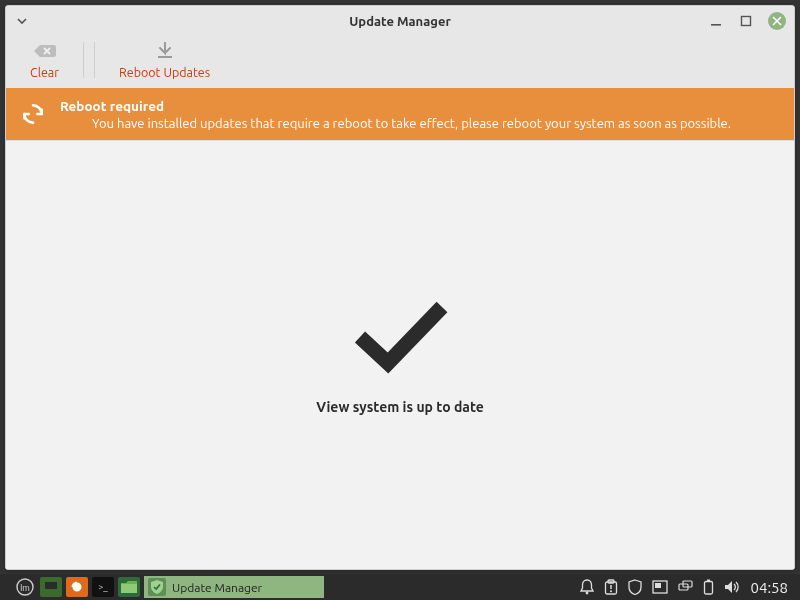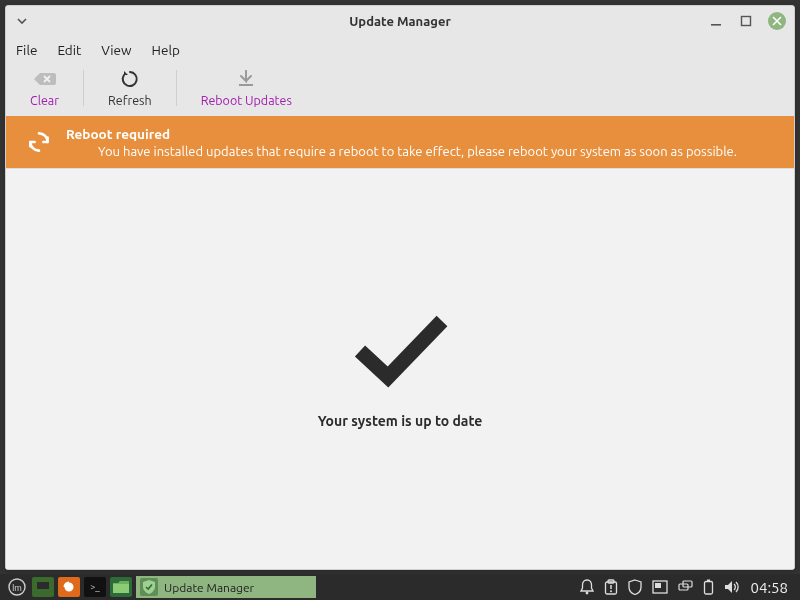--- a/index.html
+++ b/index.html
@@ -52,29 +52,29 @@
     height: 52px;
     display:flex; align-items:center;
     padding: 2px 10px 6px 10px;
     gap: 10px;
   }
   .tool-item {
     display:flex; flex-direction:column; align-items:center; justify-content:center;
     padding: 0 14px;
     font-size: 12.5px; color:#555; gap:4px;
   }
-  .tool-item.disabled { color:#a21caf; }
+  .tool-item.disabled { color:#c2410c; }
   .tool-item .icon { height:20px; display:flex; align-items:center; justify-content:center; }
   .tool-sep { width:1px; height:36px; background:#cfcfcf; }
 
   .banner {
     background:#e88f3e;
     color:#fff;
     display:flex; align-items:center;
-    padding: 10px 20px; gap:14px;
+    padding: 10px 14px; gap:14px;
     font-size:13px;
   }
   .banner .banner-title { font-weight:700; font-size:13.5px; }
   .banner .banner-body { margin-top:2px;margin-left:32px; }
 
   .content {
     flex:1; background:#f2f2f2;
     display:flex; flex-direction:column; align-items:center; justify-content:center;
     gap: 24px;
     border-top:1px solid #ddd;
@@ -87,21 +87,21 @@
     background:#2b2b2b;
     display:flex; align-items:center;
     padding:0 6px; gap:4px;
     color:#ddd; font-size:12px;
   }
   .tb-btn {
     height:20px; min-width:22px; border-radius:2px;
     display:flex; align-items:center; justify-content:center;
     background:#3a3a3a;
   }
-  .tb-btn.mint { background:transparent; }
+  .tb-btn.mint { background:transparent;margin-left:8px; }
   .tb-btn.green { background:#3b6b2c; }
   .tb-btn.orange { background:#e06a1b; }
   .tb-btn.black { background:#111; color:#ccc; font-size:9px; padding:0 4px; }
   .tb-btn.folder { background:#2e6b3a; }
   .tb-app {
     height:22px; background:#8fb581; color:#222;
     display:flex; align-items:center; gap:6px;
     padding:0 10px 0 4px; font-size:12px; min-width:180px;
   }
   .tb-app .shield { width:18px; height:18px; background:#5f8f56; border-radius:2px; display:flex; align-items:center; justify-content:center; }
@@ -136,47 +136,32 @@
           </svg>
       </span>
       <span class="win-close">
         <svg width="10" height="10" viewBox="0 0 10 10">
             <path d="M1 1 L9 9 M9 1 L1 9" stroke="#fff" stroke-width="1.6"></path>
           </svg>
       </span>
     </div>
   </div>
 
-  <div class="menubar">
-    <span>File</span>
-    <span>Edit</span>
-    <span>View</span>
-    <span>Help</span>
-  </div>
 
   <div class="toolbar">
     <div class="tool-item disabled">
       <span class="icon">
         <svg width="22" height="16" viewBox="0 0 22 16">
             <path d="M6 2 H20 A2 2 0 0 1 22 4 V12 A2 2 0 0 1 20 14 H6 L0 8 Z" fill="#bdbdbd"></path>
             <path d="M10 5 L16 11 M16 5 L10 11" stroke="#f0f0f0" stroke-width="1.8"></path>
           </svg>
       </span>
       <span>Clear</span>
     </div>
     <div class="tool-sep"></div>
-    <div class="tool-item" style="color:#333;">
-      <span class="icon">
-        <svg width="18" height="18" viewBox="0 0 18 18">
-            <path d="M9 2 A7 7 0 1 1 3 5" fill="none" stroke="#333" stroke-width="2" stroke-linecap="round"></path>
-            <path d="M3 1 L3 5 L7 5 Z" fill="#333"></path>
-          </svg>
-      </span>
-      <span>Refresh</span>
-    </div>
     <div class="tool-sep"></div>
     <div class="tool-item disabled">
       <span class="icon">
         <svg width="18" height="18" viewBox="0 0 18 18">
             <path d="M4 6 L9 11 L9 1" fill="none" stroke="#9a9a9a" stroke-width="2" stroke-linecap="round"></path>
             <path d="M9 11 L9 1 M9 11 L14 6" fill="none" stroke="#9a9a9a" stroke-width="2" stroke-linecap="round"></path>
             <rect x="2" y="14" width="14" height="2" fill="#9a9a9a"></rect>
           </svg>
       </span>
       <span>Reboot Updates</span>
@@ -197,21 +182,21 @@
       <div class="banner-body">You have installed updates that require a reboot to take effect, please reboot your system as soon as possible.</div>
     </div>
   </div>
 
   <div class="content">
     <span>
       <svg width="100" height="80" viewBox="0 0 100 80">
         <path d="M10 42 L38 68 L92 12" fill="none" stroke="#2b2b2b" stroke-width="15" stroke-linejoin="miter"></path>
       </svg>
     </span>
-    <div class="uptodate-text">Your system is up to date</div>
+    <div class="uptodate-text">View system is up to date</div>
   </div>
 
 </div>
 
 <div class="taskbar">
   <div class="tb-btn mint">
     <svg width="18" height="18" viewBox="0 0 18 18">
         <circle cx="9" cy="9" r="8" fill="none" stroke="#ccc" stroke-width="1.4"></circle>
         <text x="9" y="12.5" text-anchor="middle" font-size="9" fill="#ccc" font-family="sans-serif">lm</text>
       </svg>

